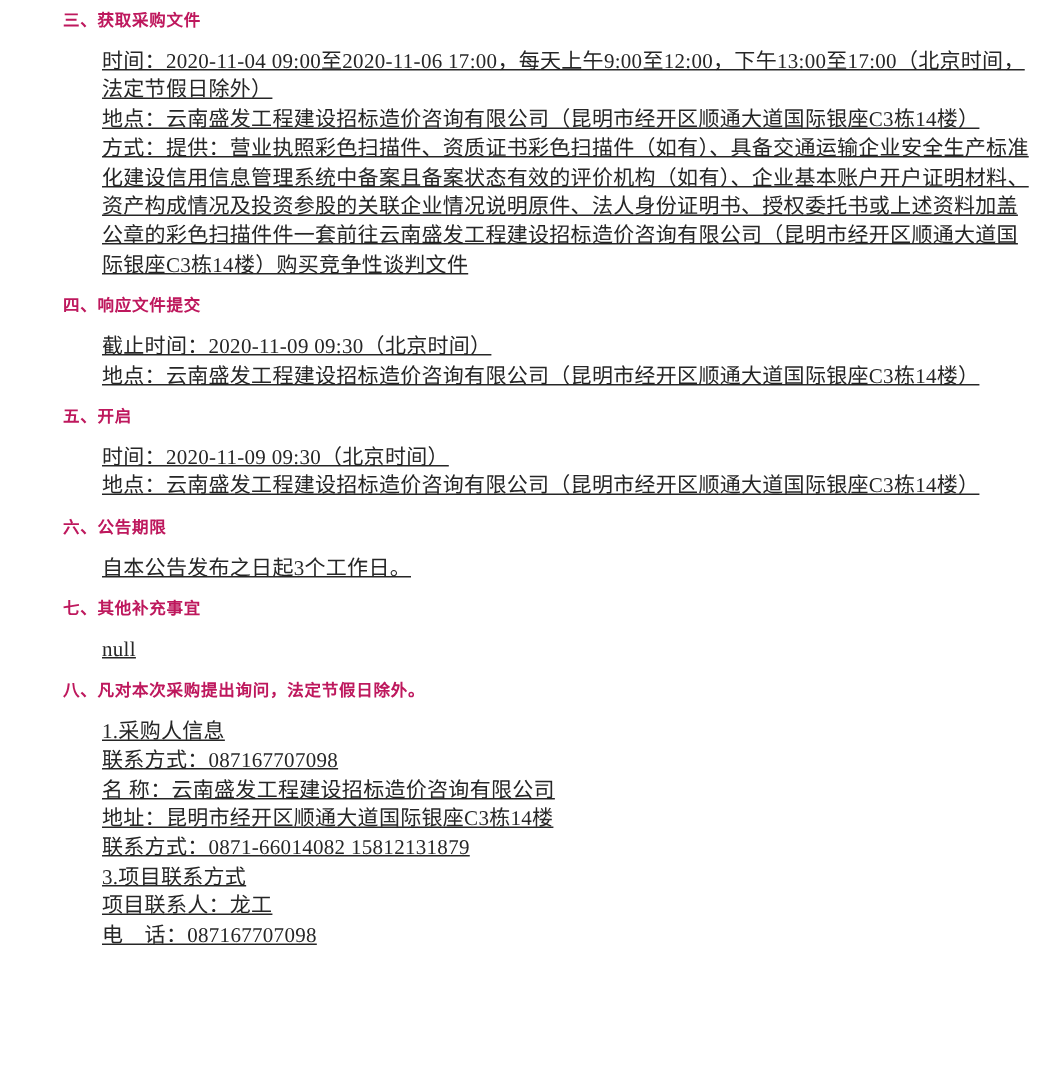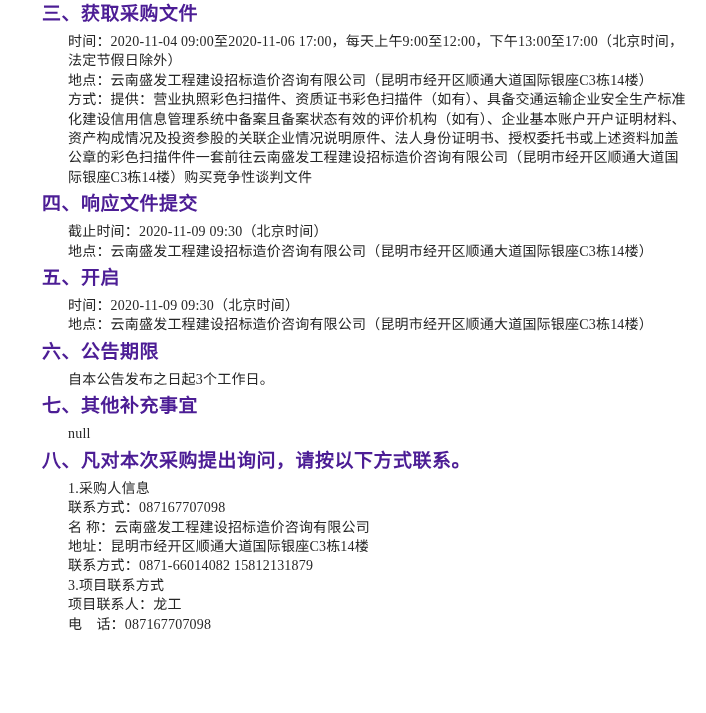--- a/index.html
+++ b/index.html
@@ -14,40 +14,41 @@
     font-family: "Liberation Serif", "DejaVu Serif", serif;
   }
   .doc {
     box-sizing: border-box;
     width: 706px;
     padding: 5px 14px 0 42px;
   }
   .section { margin: 0; }
   .sec-heading {
     font-family: "Liberation Sans", "DejaVu Sans", sans-serif;
-    font-size: 19px;
+    font-size: 11px;
     line-height: 18px;
     font-weight: 700;
-    color: #4c1d95;
+    color: #be185d;
     letter-spacing: 0.5px;
     margin: 8px 0 9px 0;
   }
   .section:first-child .sec-heading { margin-top: 0; }
   .sec-body {
     margin-left: 26px;
     max-width: 624px;
   }
   .para {
     font-size: 14px;
     line-height: 19.4px;
     color: #262626;
     margin: 0;
     letter-spacing: 0.2px;
     white-space: pre-wrap;
     word-break: break-all;
+    text-decoration: underline;
   }
 </style>
 </head>
 <body>
 
 <div class="doc">
 
   <div class="section">
     <h2 class="sec-heading">三、获取采购文件</h2>
     <div class="sec-body">
@@ -81,21 +82,21 @@
   </div>
 
   <div class="section">
     <h2 class="sec-heading">七、其他补充事宜</h2>
     <div class="sec-body">
       <p class="para">null</p>
     </div>
   </div>
 
   <div class="section">
-    <h2 class="sec-heading">八、凡对本次采购提出询问，请按以下方式联系。</h2>
+    <h2 class="sec-heading">八、凡对本次采购提出询问，法定节假日除外。</h2>
     <div class="sec-body">
       <p class="para">1.采购人信息</p>
       <p class="para">联系方式：087167707098</p>
       <p class="para">名 称：云南盛发工程建设招标造价咨询有限公司</p>
       <p class="para">地址：昆明市经开区顺通大道国际银座C3栋14楼</p>
       <p class="para">联系方式：0871-66014082 15812131879</p>
       <p class="para">3.项目联系方式</p>
       <p class="para">项目联系人：龙工</p>
       <p class="para">电　话：087167707098</p>
     </div>

